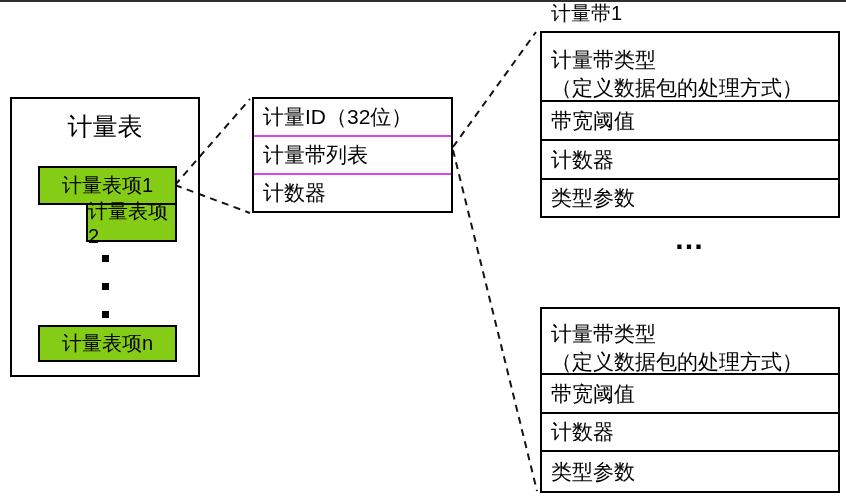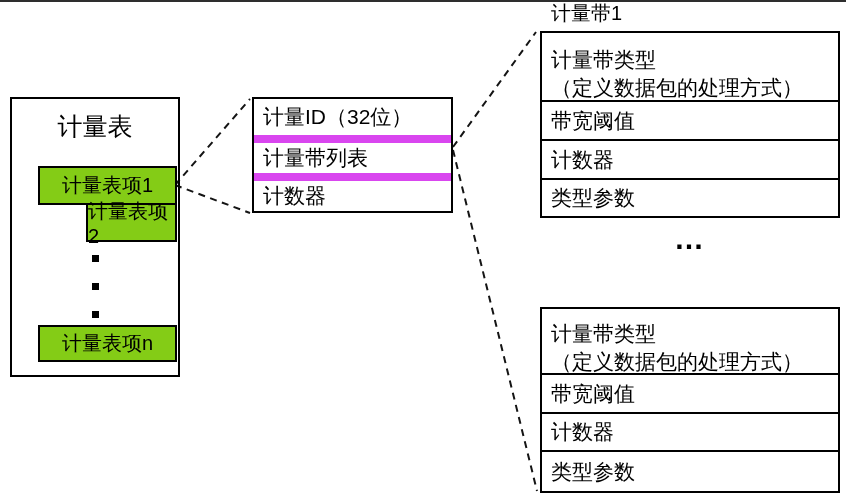--- a/index.html
+++ b/index.html
@@ -6,38 +6,38 @@
   .canvas{
     position:relative;width:846px;height:499px;background:#ffffff;
     font-family:"Liberation Sans",sans-serif;color:#000;overflow:hidden;
   }
   .toprule{position:absolute;top:0;left:0;width:846px;height:2px;background:#2e2e2e;}
   .connectors{position:absolute;top:0;left:0;pointer-events:none;}
 
   .box{position:absolute;border:2px solid #000;box-sizing:border-box;}
 
   
-  .left-box{left:10px;top:97px;width:170px;height:280px;}
+  .left-box{left:10px;top:97px;width:190px;height:280px;}
   .left-title{position:absolute;top:11px;left:0;width:100%;text-align:center;
     font-size:25px;font-weight:500;}
   .entry-stack{position:absolute;left:26px;top:67px;width:139px;}
   .entry{box-sizing:border-box;border:2px solid #000;height:39px;background:#84cc16;
     display:flex;align-items:center;justify-content:center;font-size:20px;font-weight:500;}
   .entry-stack .entry + .entry{margin-top:-2px;height:39px;margin-left:48px;}
   .entry-n{position:absolute;left:26px;top:226px;width:139px;height:37px;}
   .vdots{position:absolute;top:156px;left:0;width:100%;
     display:flex;flex-direction:column;align-items:center;gap:21px;}
   .sq{width:7px;height:7px;background:#000;display:block;}
 
   
   .mid-box{left:252px;top:97px;width:201px;height:116px;display:flex;flex-direction:column;}
   .mrow{box-sizing:border-box;display:flex;align-items:center;padding-left:9px;
     font-size:21px;font-weight:400;}
   .mrow.r1{height:36px;}
-  .mrow.r2,.mrow.r3{height:38px;border-top:8px solid #d946ef;}
+  .mrow.r2,.mrow.r3{height:38px;border-top:2px solid #d946ef;}
 
   
   .band-box{width:300px;display:flex;flex-direction:column;}
   .b1{left:540px;top:31px;height:187px;}
   .bn{left:540px;top:307px;height:186px;}
   .brow{box-sizing:border-box;display:flex;align-items:center;padding-left:9px;
     font-size:21px;font-weight:500;border-top:2px solid #000;}
   .brow.first{border-top:none;flex-direction:column;align-items:flex-start;
     justify-content:center;line-height:28px;padding-top:14px;}
   .b1 .brow.first{height:67px;}

